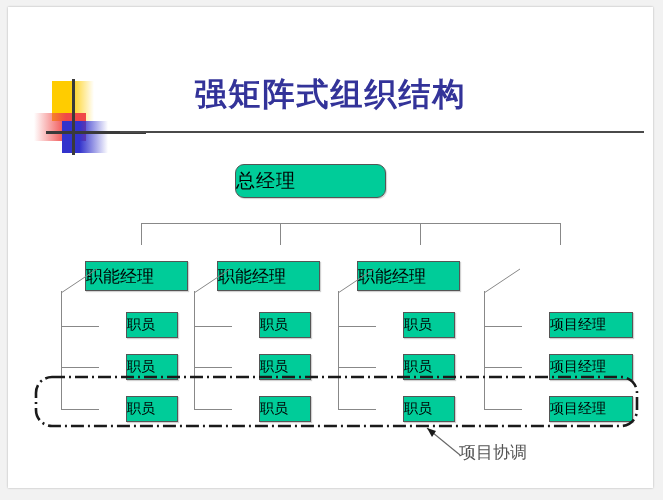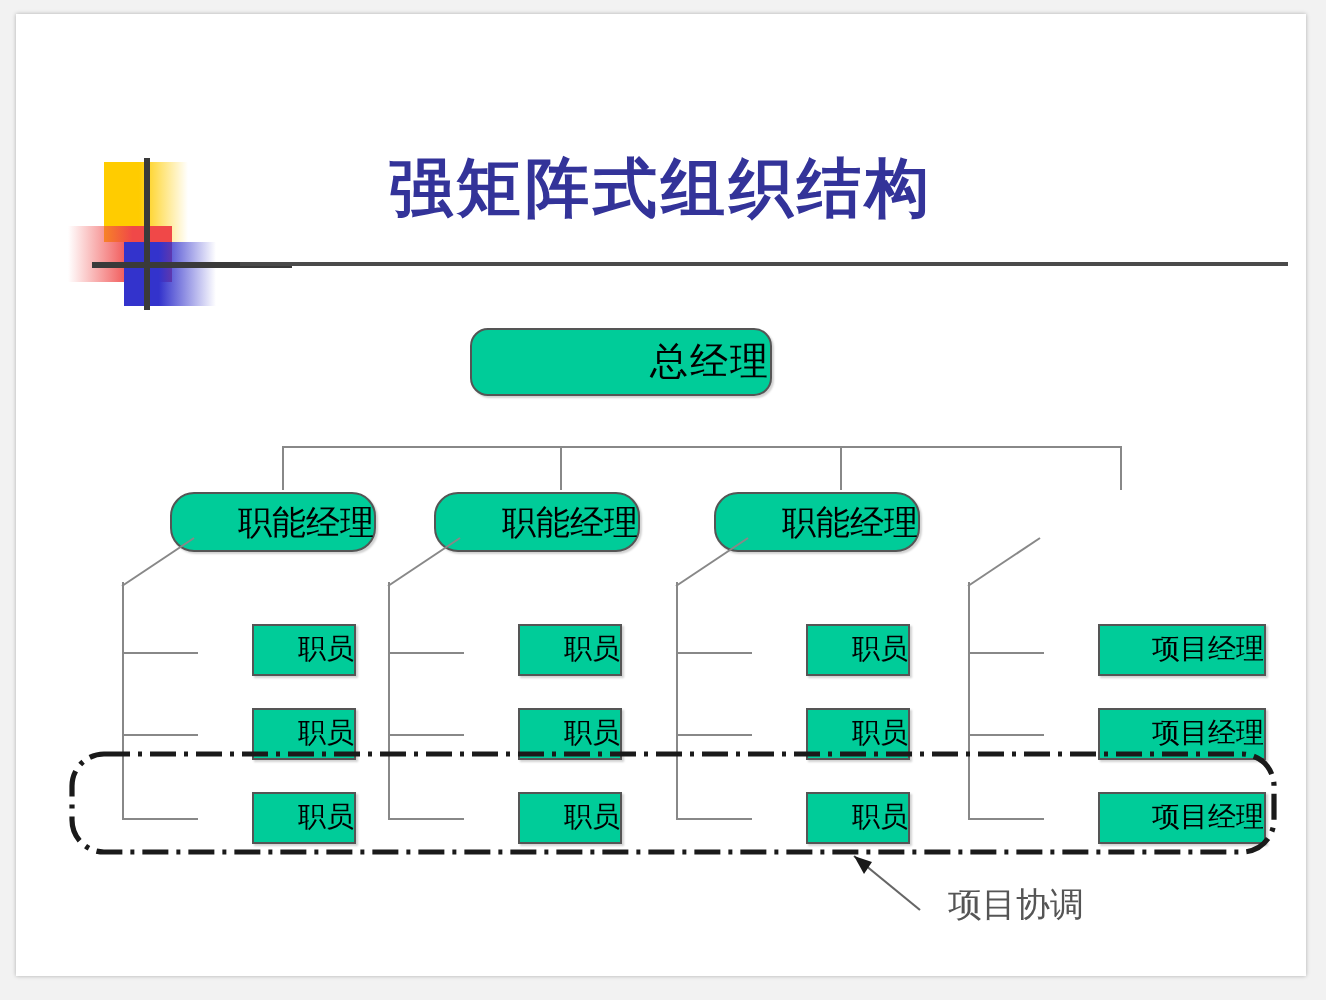--- a/index.html
+++ b/index.html
@@ -79,32 +79,33 @@
   
   .node {
     position: absolute;
     box-sizing: border-box;
     background: #00cc99;
     border: 1.2px solid #555555;
     color: #000000;
     font-family: "DejaVu Sans", "Liberation Sans", sans-serif;
     display: flex;
     align-items: center;
-    justify-content: flex-end;
+    justify-content: flex-start;
     white-space: nowrap;
     box-shadow: 1px 1px 1px rgba(0,0,0,0.18);
   }
   .node-top {
     border-radius: 9px;
     font-size: 19px;
     letter-spacing: 1px;
   }
   .node-mgr {
-    border-radius: 12px;
+    border-radius: 0;
     font-size: 17px;
+    margin-top: 15px;
   }
   .node-leaf {
     border-radius: 0;
     font-size: 14px;
     margin-left: 28px;
   }
 
   
   .conn {
     position: absolute;
@@ -113,21 +114,21 @@
   .conn-h { height: 1px; }
   .conn-v { width: 1px; }
   .diag {
     position: absolute;
     overflow: visible;
   }
 
   
   #annot-label {
     position: absolute;
-    left: 466px; top: 434px;
+    left: 451px; top: 434px;
     font-family: "DejaVu Serif", "Liberation Serif", serif;
     font-size: 17px;
     color: #555555;
     white-space: nowrap;
     text-align: center;
   }
   #annot-svg {
     position: absolute;
     left: 405px; top: 408px;
     width: 70px; height: 50px;

